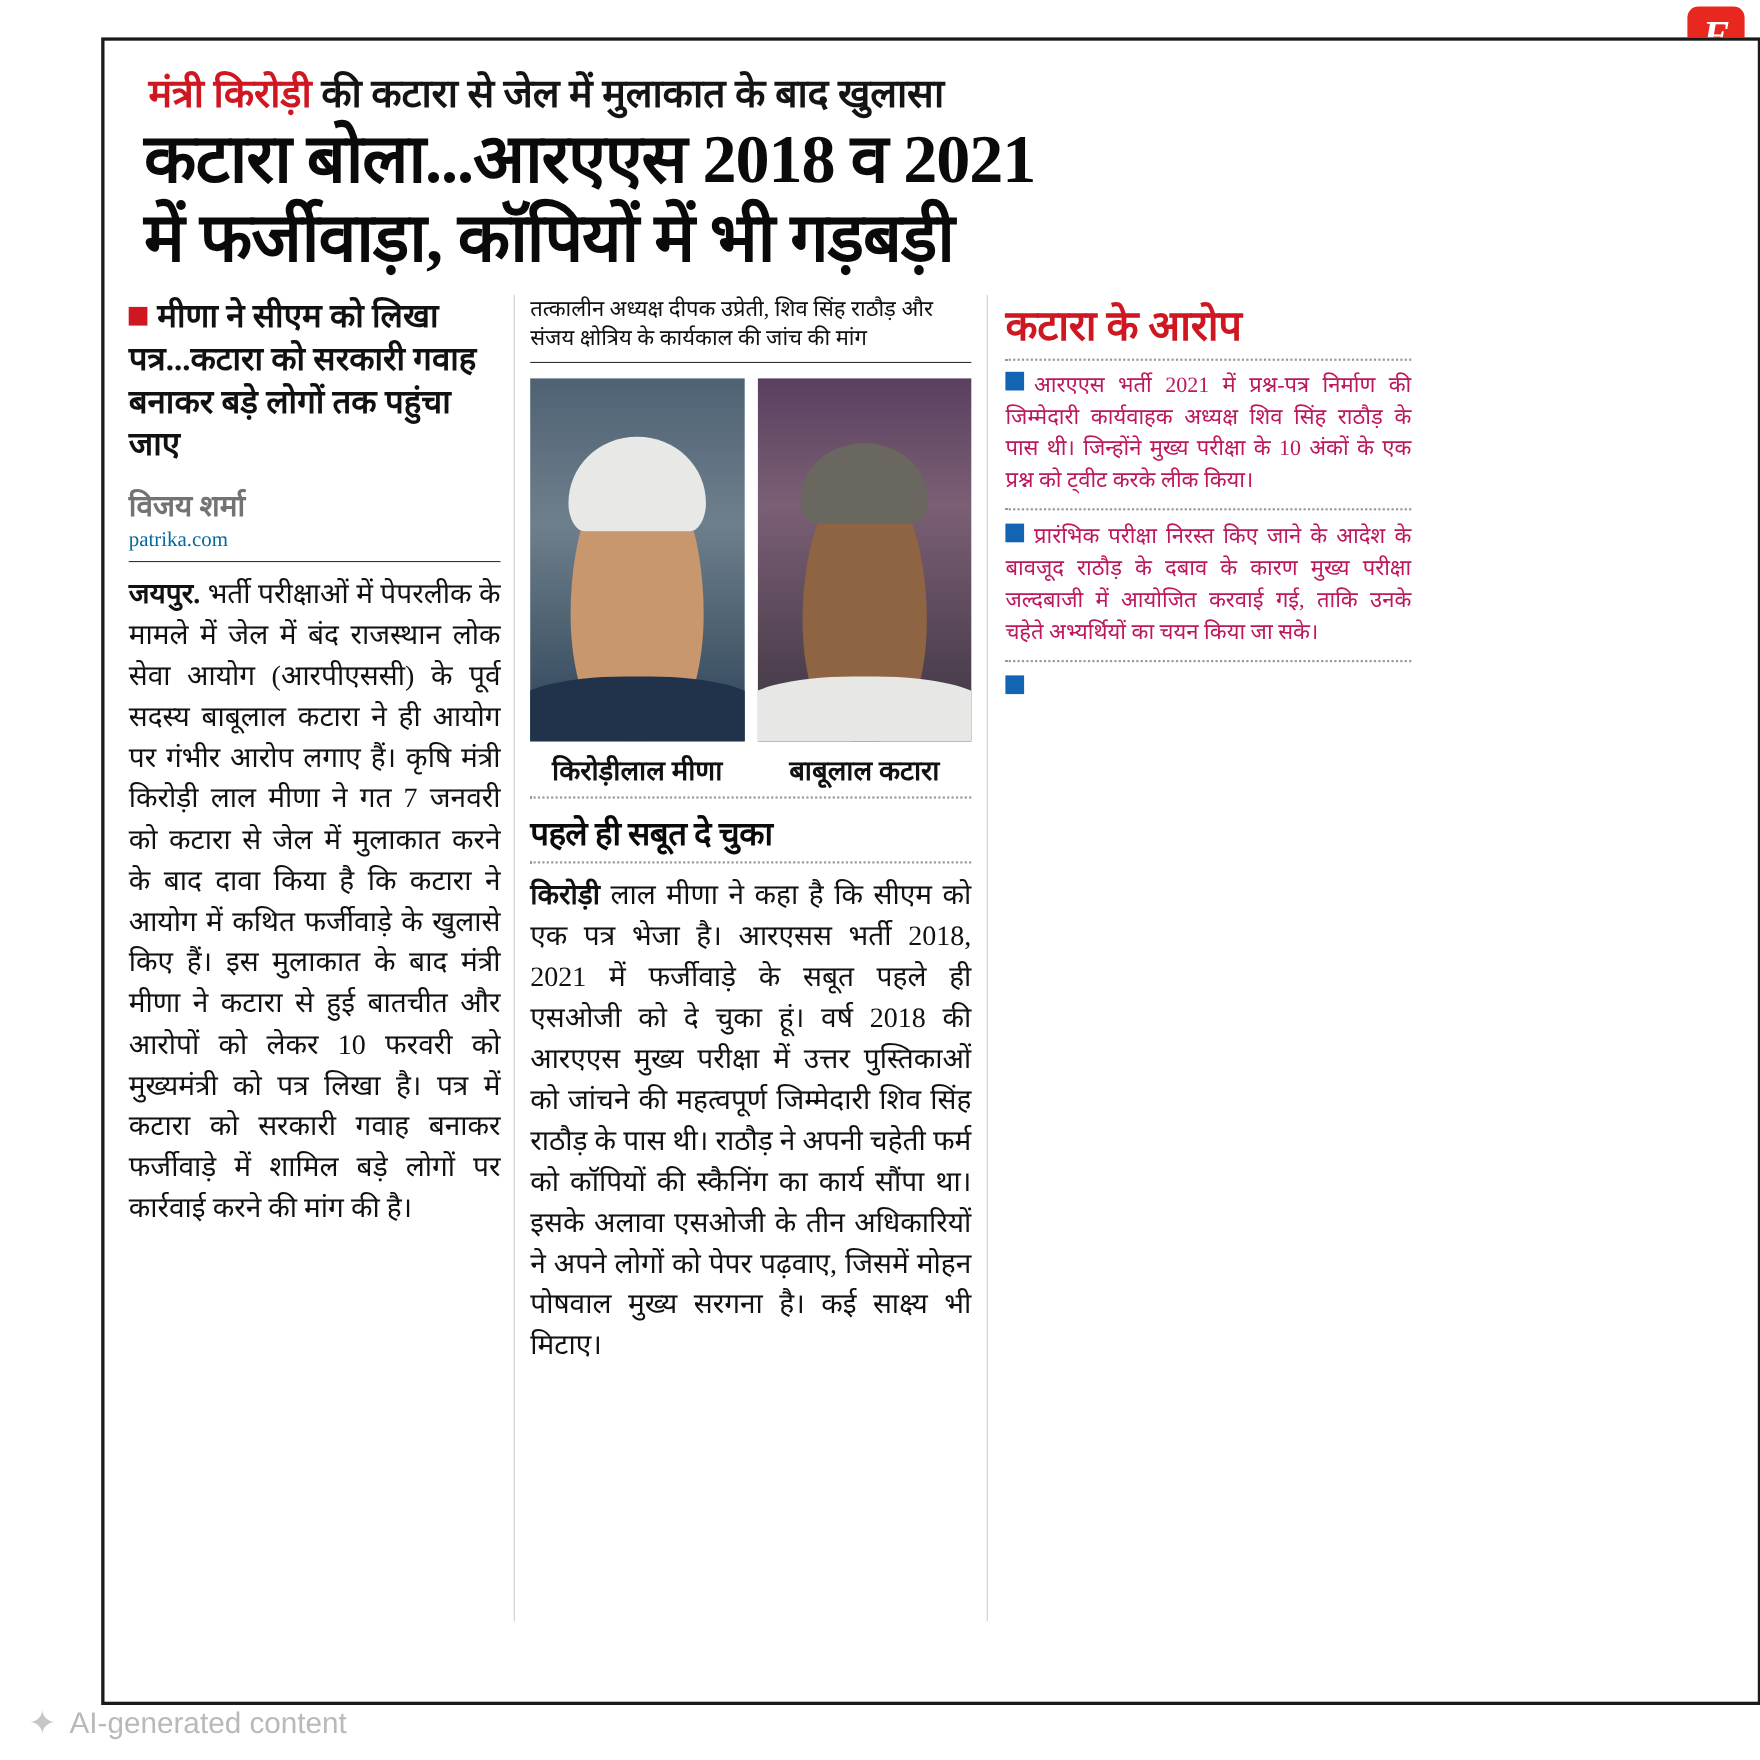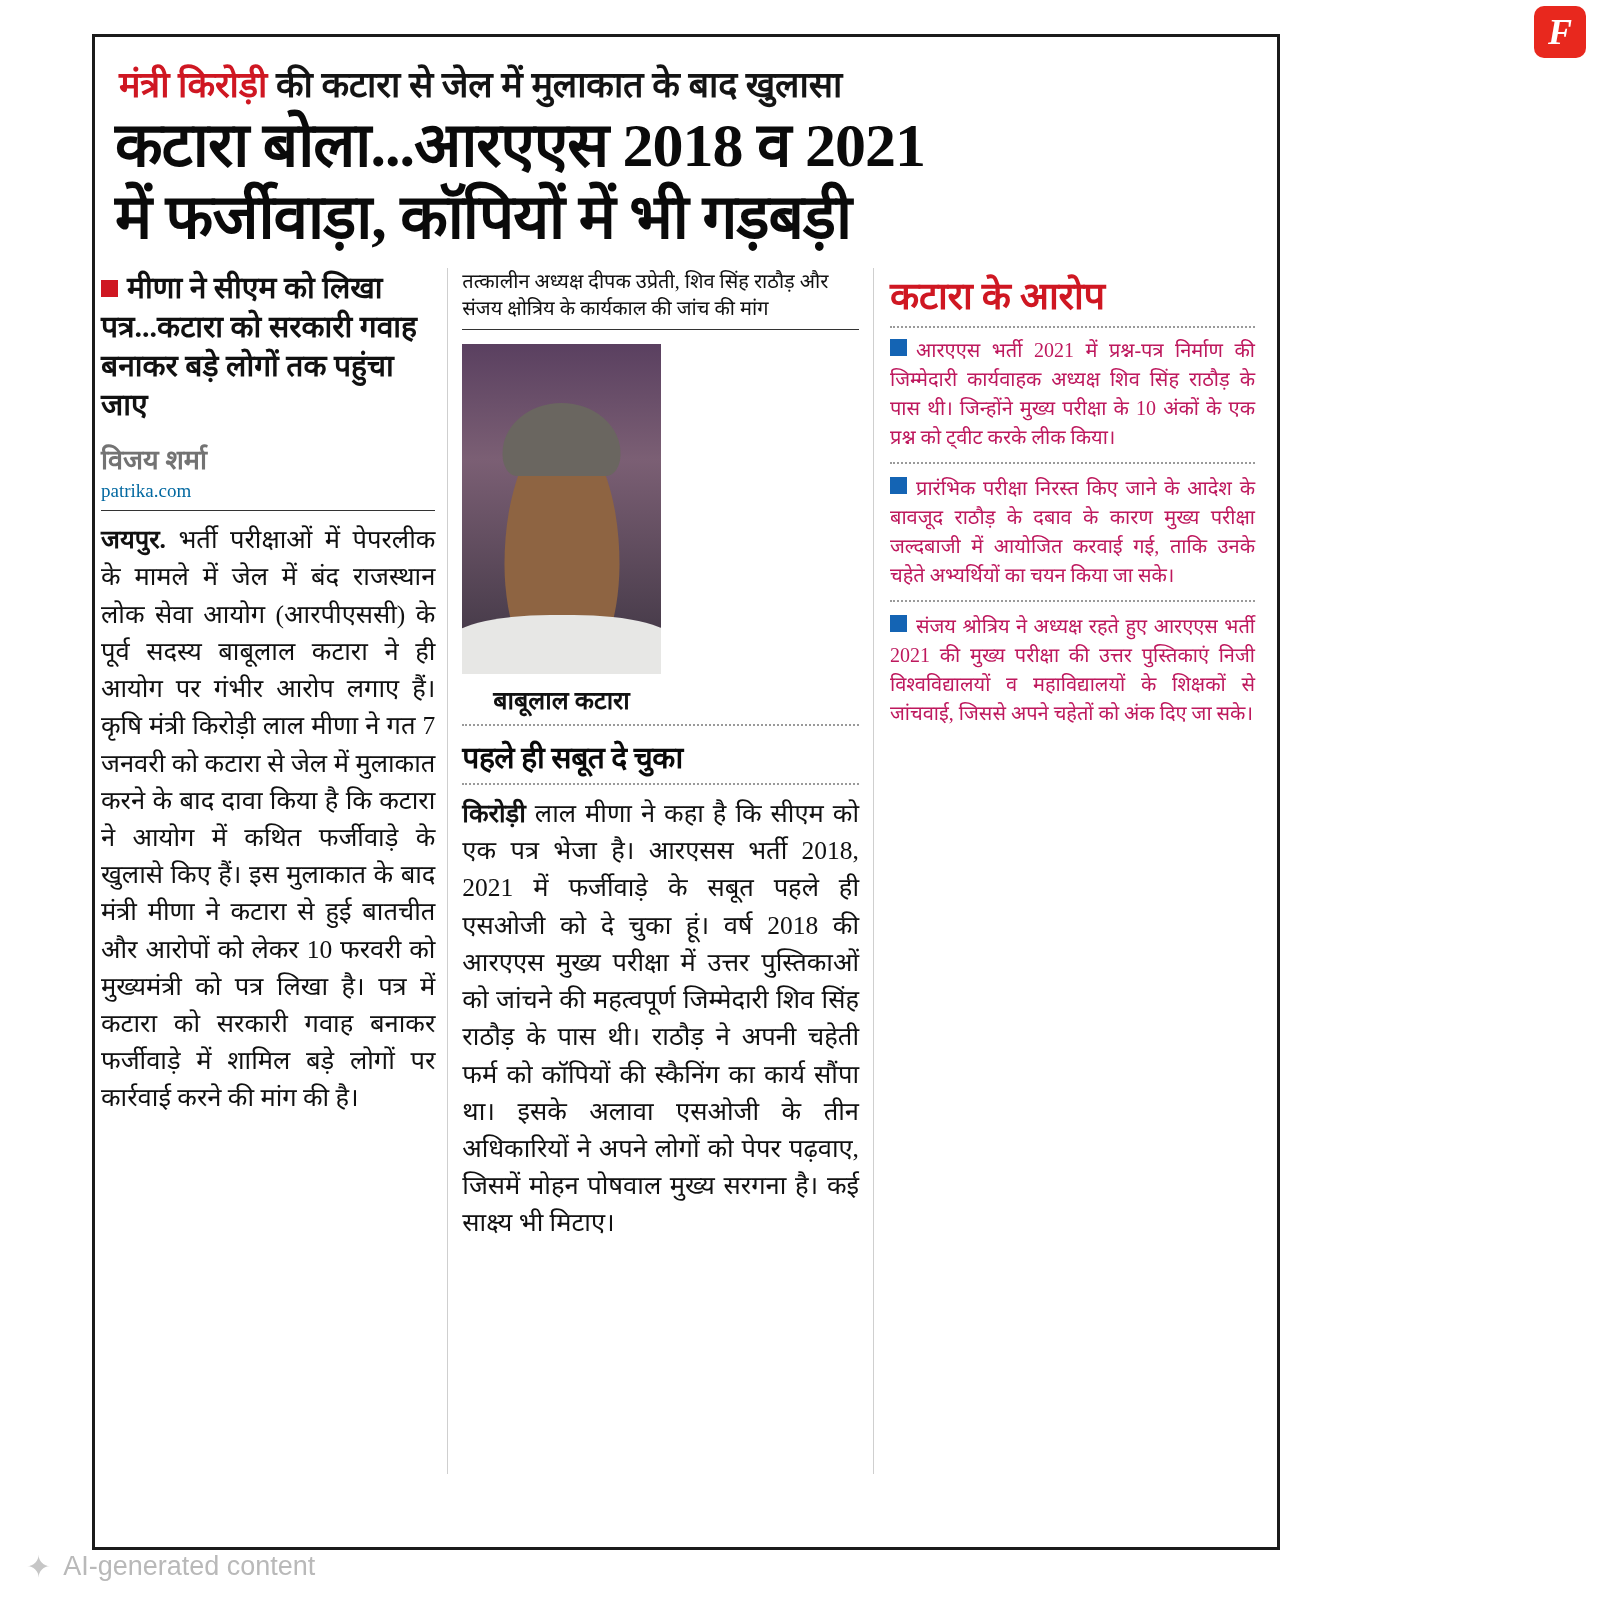--- a/index.html
+++ b/index.html
@@ -27,24 +27,24 @@
     display: flex; align-items: center; justify-content: center;
     font-family: "Liberation Serif", serif;
     font-size: 36px; font-weight: bold;
     font-style: italic;
   }
 
   
   .clip {
     position: absolute;
     left: 92px; top: 34px;
-    width: 1188px; height: 1516px;
+    width: 1509px; height: 1516px;
     border: 3px solid #1b1b1b;
     background: #fff;
-    padding: 16px 22px 10px 6px;
+    padding: 16px 22px 10px 22px;
   }
 
   
   .kicker {
     font-family: "Liberation Serif", serif;
     font-size: 36px;
     font-weight: bold;
     color: #141414;
     letter-spacing: -0.2px;
     line-height: 1.15;
@@ -253,20 +253,28 @@
         <div class="body-text">
           <b>जयपुर.</b>
           <span>भर्ती परीक्षाओं में पेपरलीक के मामले में जेल में बंद राजस्थान लोक सेवा आयोग (आरपीएससी) के पूर्व सदस्य बाबूलाल कटारा ने ही आयोग पर गंभीर आरोप लगाए हैं। कृषि मंत्री किरोड़ी लाल मीणा ने गत 7 जनवरी को कटारा से जेल में मुलाकात करने के बाद दावा किया है कि कटारा ने आयोग में कथित फर्जीवाड़े के खुलासे किए हैं। इस मुलाकात के बाद मंत्री मीणा ने कटारा से हुई बातचीत और आरोपों को लेकर 10 फरवरी को मुख्यमंत्री को पत्र लिखा है। पत्र में कटारा को सरकारी गवाह बनाकर फर्जीवाड़े में शामिल बड़े लोगों पर कार्रवाई करने की मांग की है।</span>
         </div>
       </div>
 
       <div class="col-mid">
         <div class="subdeck">तत्कालीन अध्यक्ष दीपक उप्रेती, शिव सिंह राठौड़ और संजय क्षोत्रिय के कार्यकाल की जांच की मांग</div>
 
         <div class="photos">
+          <div class="photo-wrap">
+            <div class="photo p1">
+              <div class="face"></div>
+              <div class="hair"></div>
+              <div class="shoulders"></div>
+            </div>
+            <div class="caption">किरोड़ीलाल मीणा</div>
+          </div>
           <div class="photo-wrap">
             <div class="photo p2">
               <div class="face"></div>
               <div class="hair"></div>
               <div class="shoulders"></div>
             </div>
             <div class="caption">बाबूलाल कटारा</div>
           </div>
         </div>
 
@@ -283,21 +291,21 @@
       <div class="col-right">
         <div class="red-head">कटारा के आरोप</div>
 
         <div class="claim">
           <span class="sq blue"></span><span>आरएएस भर्ती 2021 में प्रश्न-पत्र निर्माण की जिम्मेदारी कार्यवाहक अध्यक्ष शिव सिंह राठौड़ के पास थी। जिन्होंने मुख्य परीक्षा के 10 अंकों के एक प्रश्न को ट्वीट करके लीक किया।</span>
         </div>
         <div class="claim">
           <span class="sq blue"></span><span>प्रारंभिक परीक्षा निरस्त किए जाने के आदेश के बावजूद राठौड़ के दबाव के कारण मुख्य परीक्षा जल्दबाजी में आयोजित करवाई गई, ताकि उनके चहेते अभ्यर्थियों का चयन किया जा सके।</span>
         </div>
         <div class="claim">
-          <span class="sq blue"></span><span>संजय श्रोत्रिय ने अध्यक्ष रहते हुए आरएएस भर्ती 2021 की मुख्य परीक्षा की उत्तर पुस्तिकाएं निजी विश्वविद्यालयों व महाविद्यालयों के शिक्षकों से जांचवाई, जिससे अपने चहेतों को अंक दिए जा सके।</span>
+          <span class="sq blue"></span>
         </div>
       </div>
 
     </div>
   </div>
 
   <div class="watermark">
     <span class="wm-icon">✦</span>
     <span>AI-generated content</span>
   </div>

